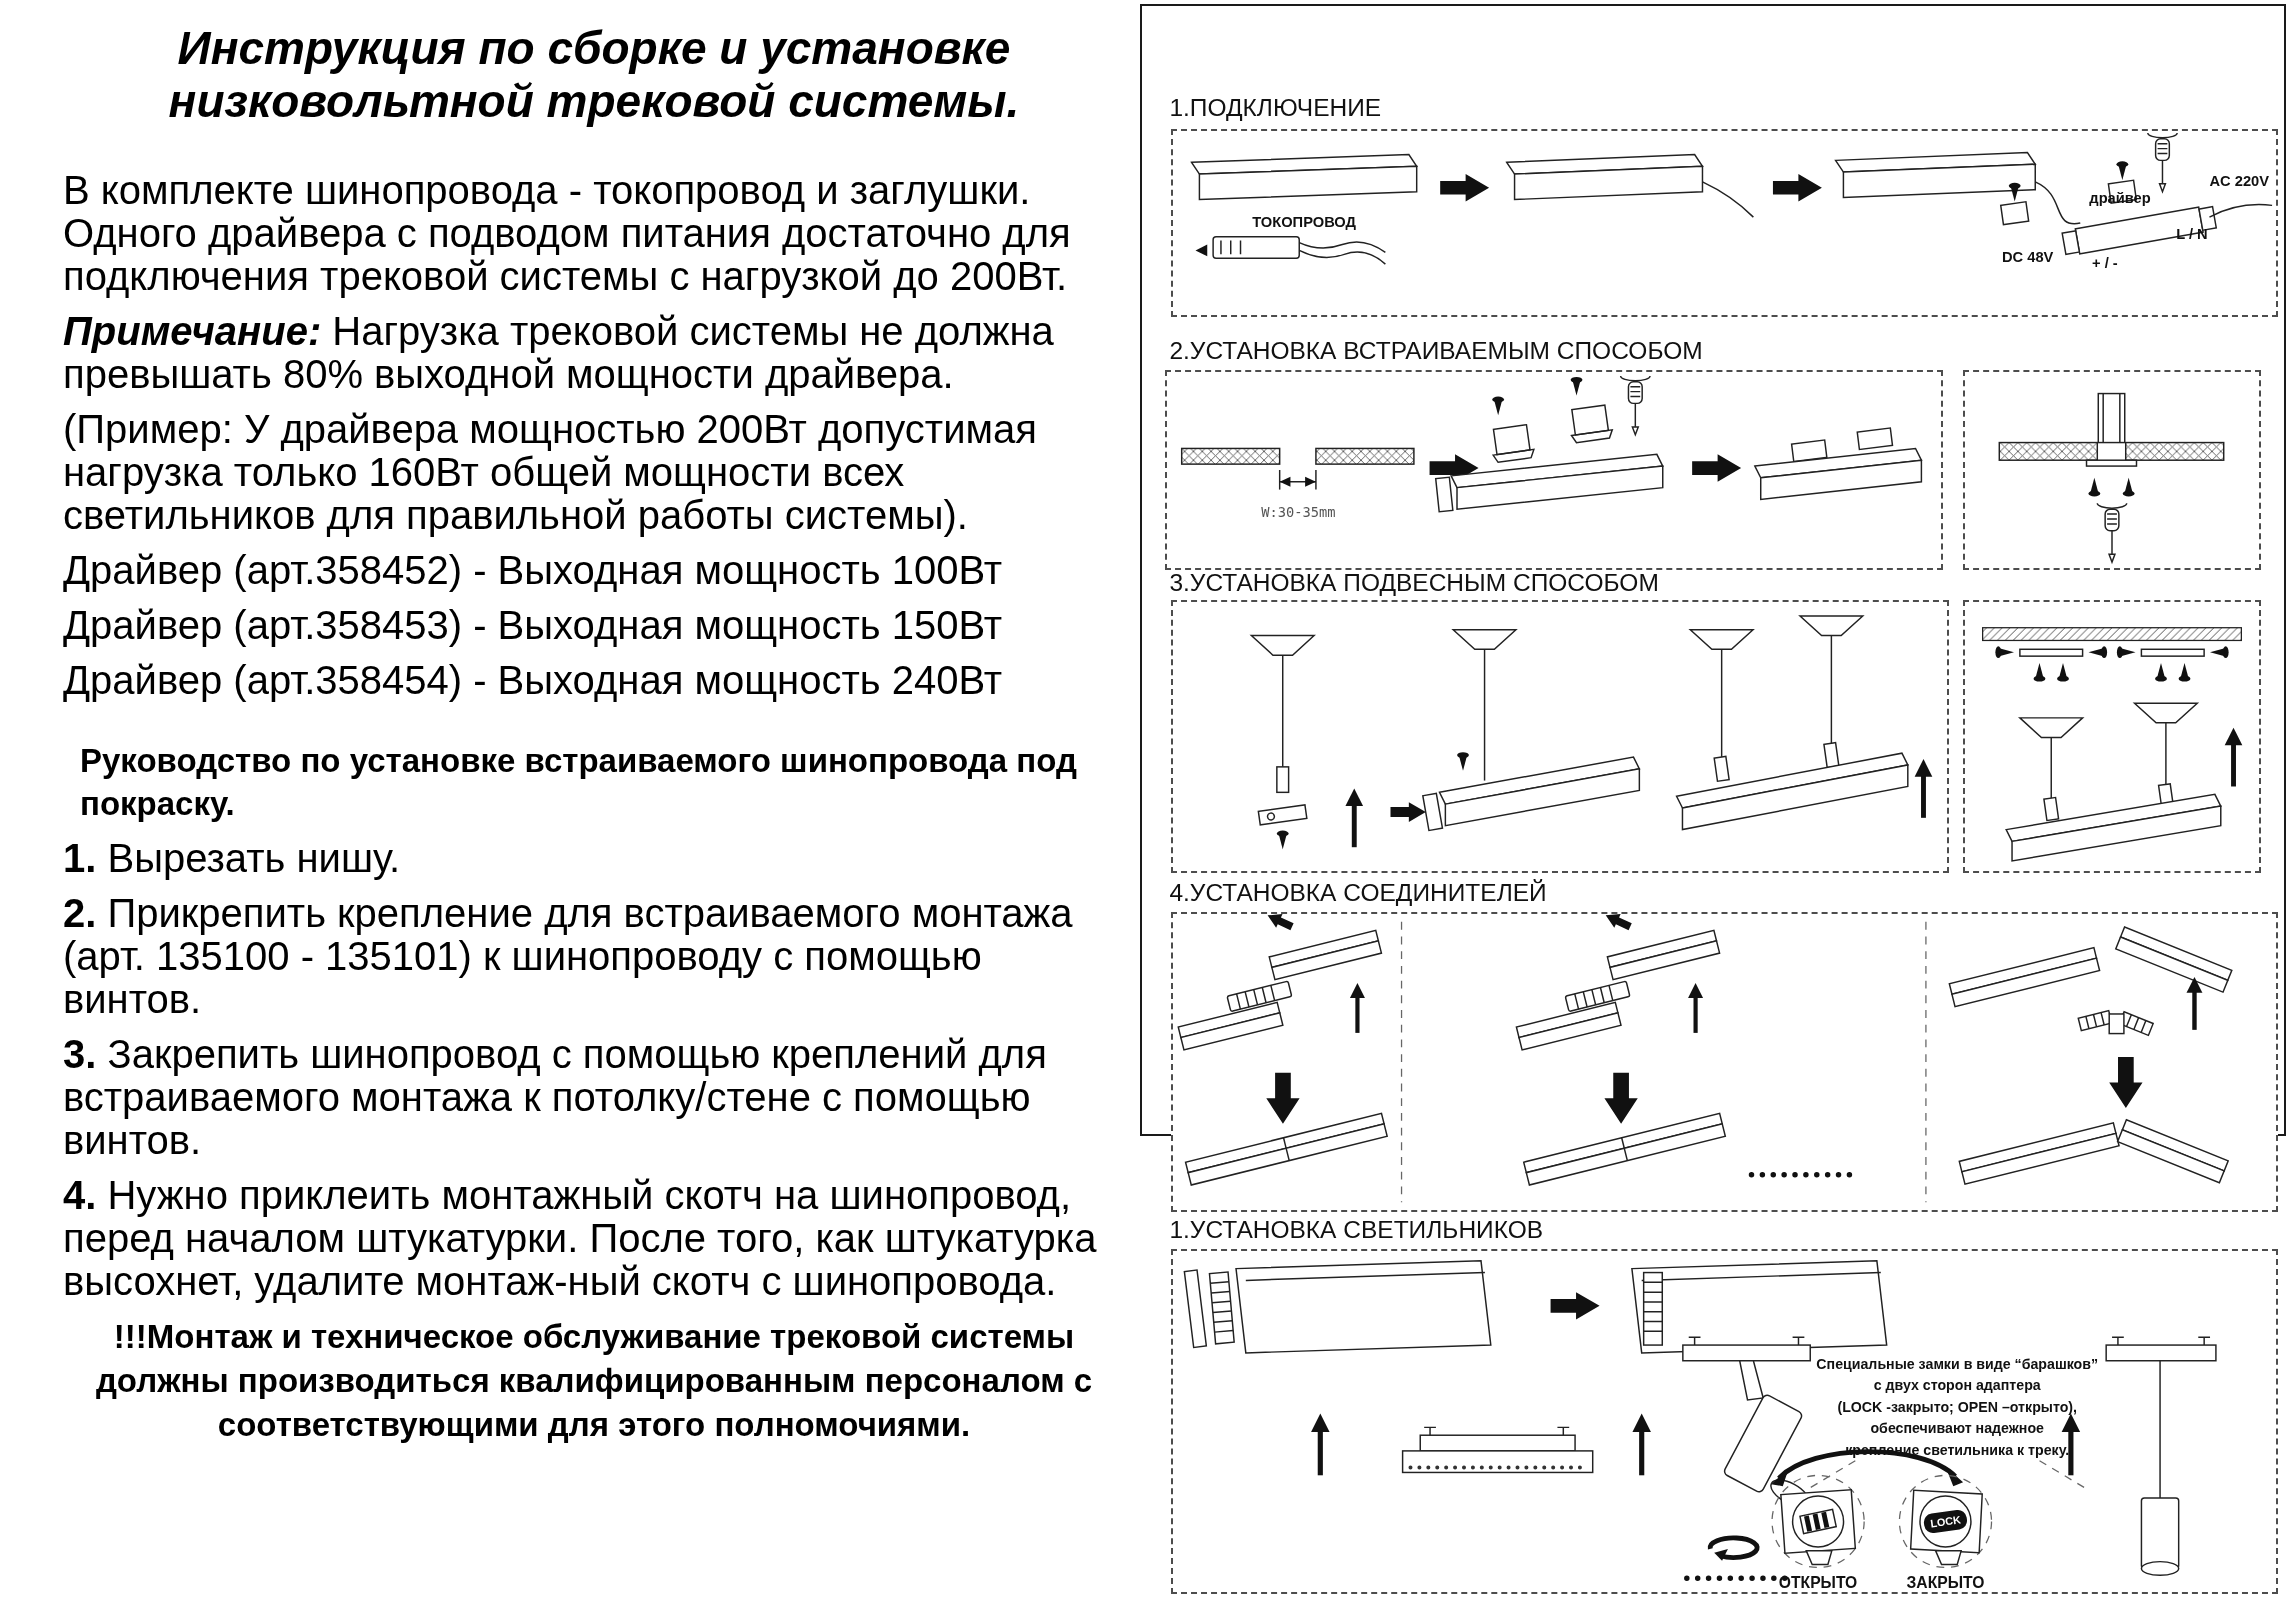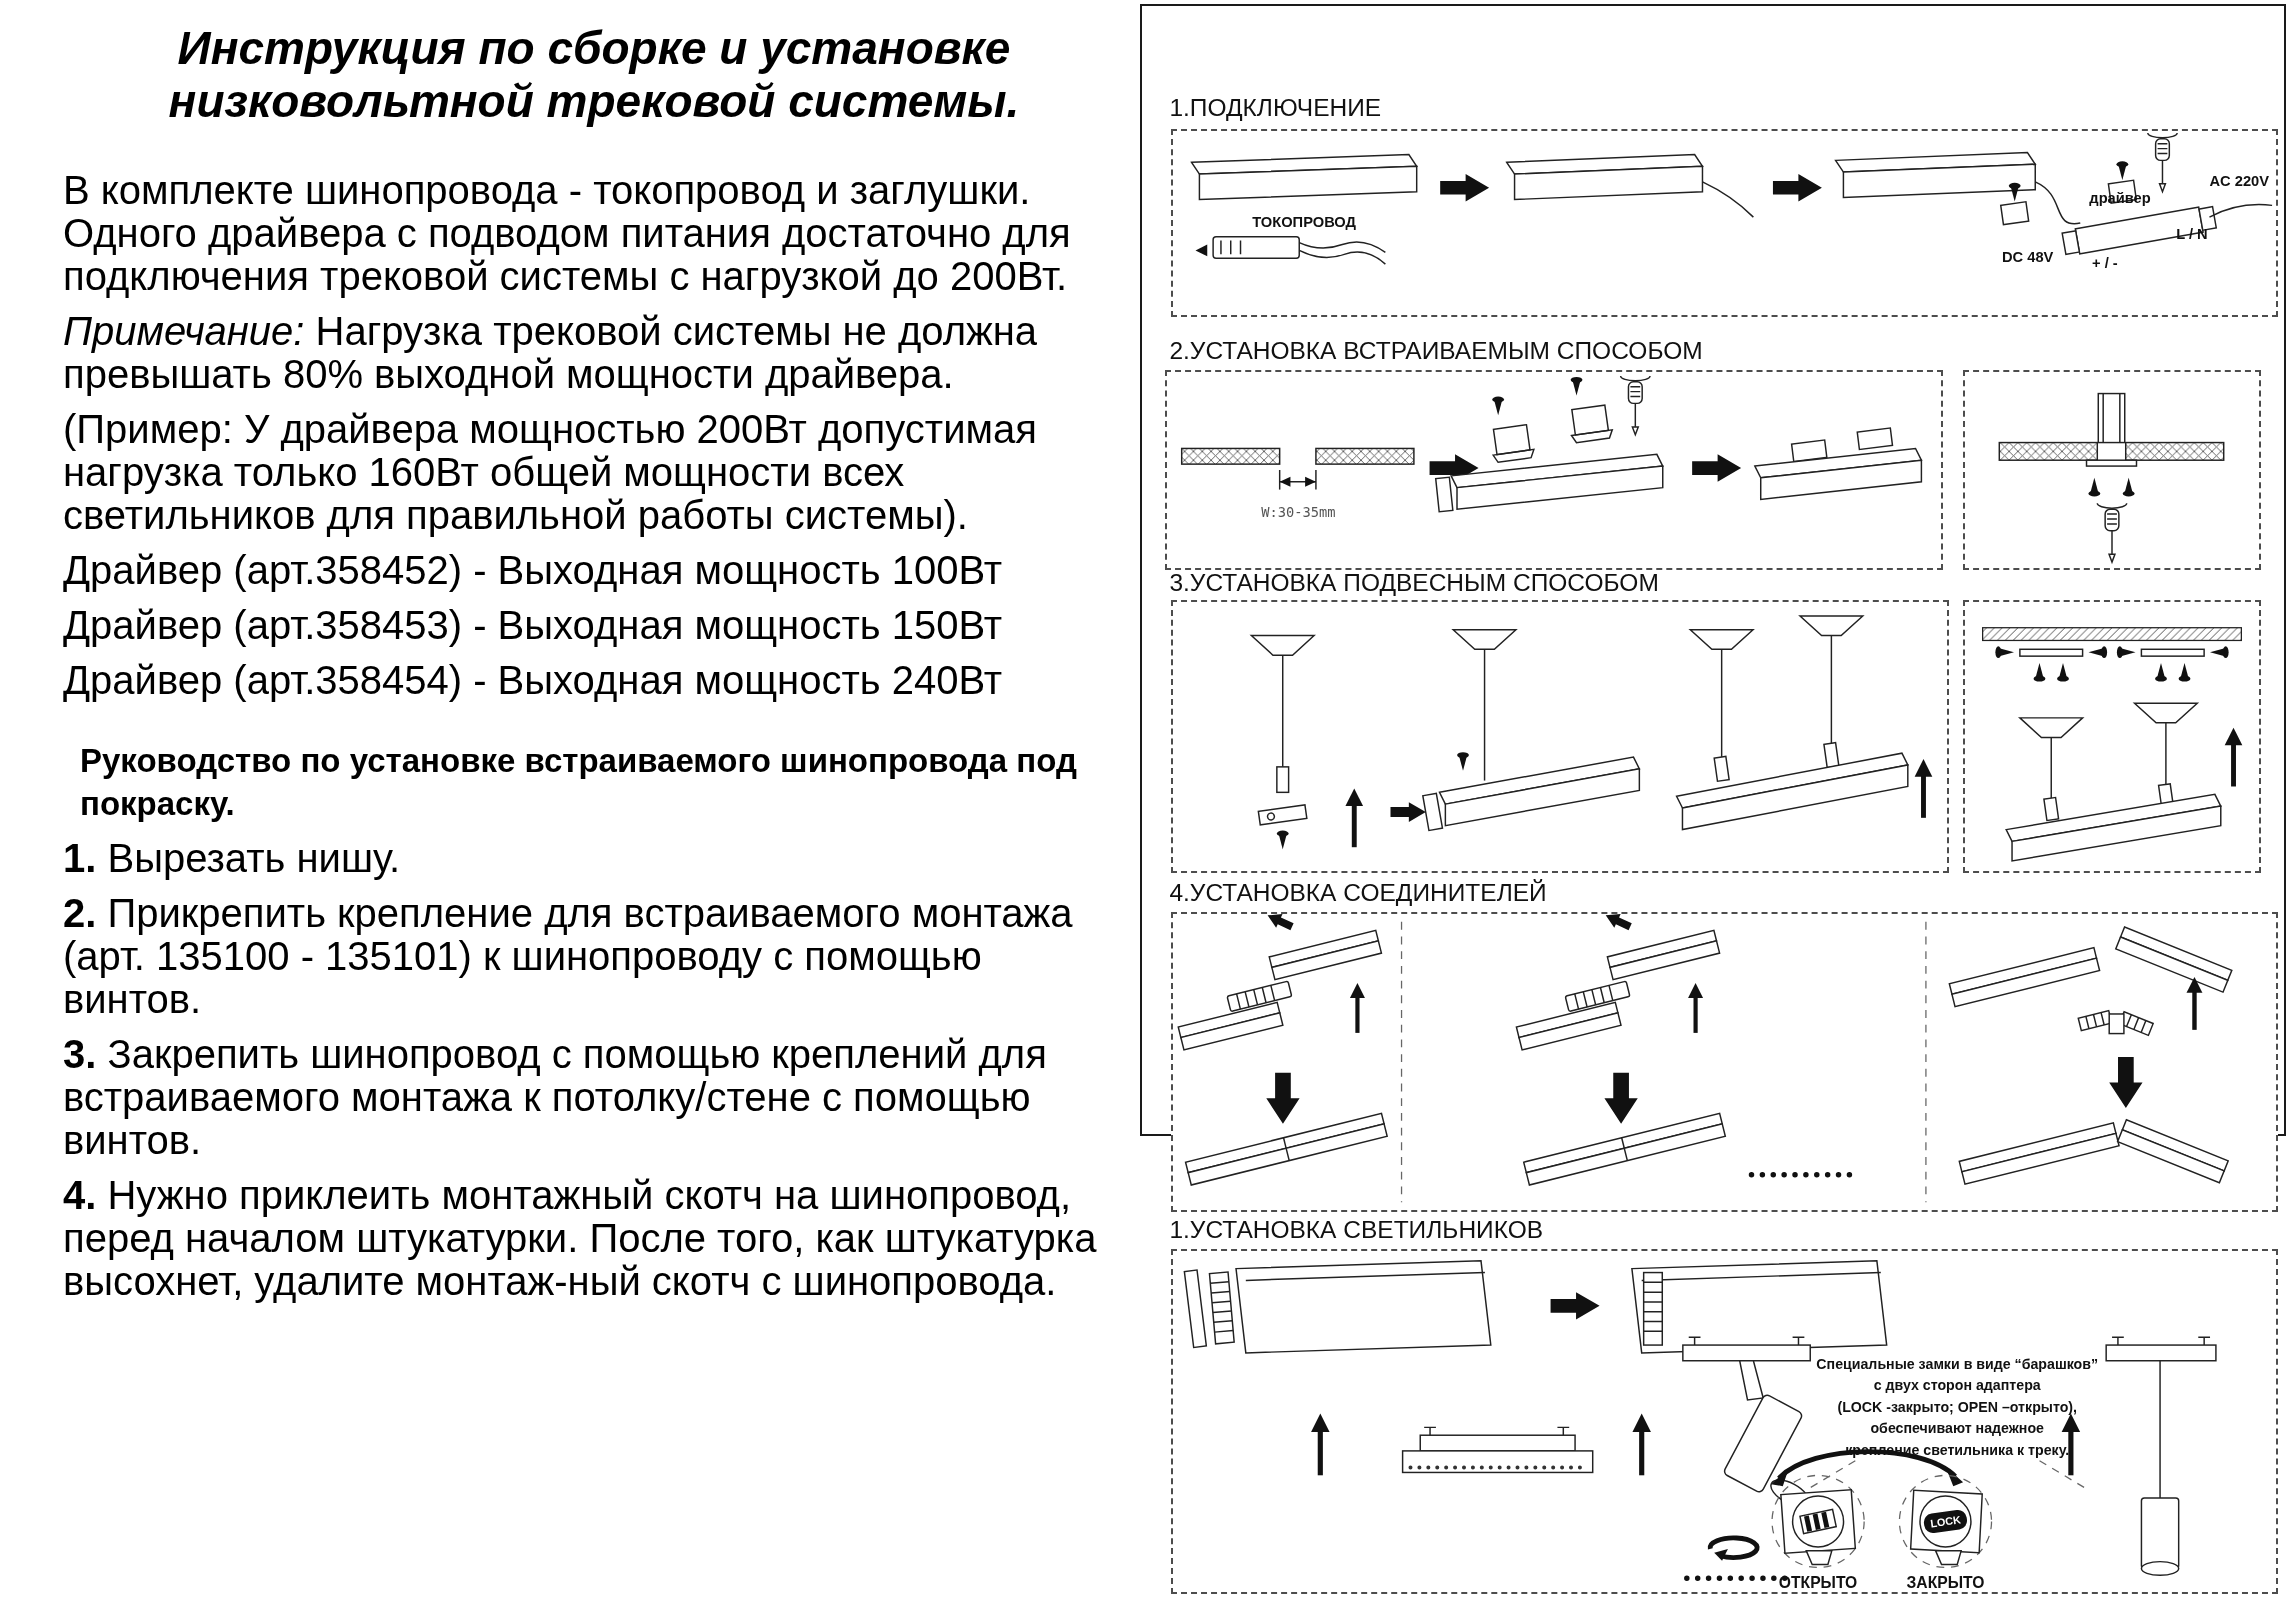--- a/index.html
+++ b/index.html
@@ -5,21 +5,21 @@
   html,body{margin:0;padding:0}
   body{width:2293px;height:1621px;background:#fff;position:relative;overflow:hidden;
        font-family:"Liberation Sans",sans-serif;color:#000}
   .page{position:absolute;inset:0}
 
   
   .left-col{position:absolute;left:51px;top:21.6px;width:1086px}
   .doc-title{font-size:46px;font-weight:bold;font-style:italic;text-align:center;
              line-height:53px;margin:0 0 41px 0;padding:0 9.8px}
   .body-p{font-size:40px;line-height:43px;margin:12px;text-align:left}
-  .note-label{font-weight:normal;font-style:italic}
+  .note-label{font-weight:bold;font-style:italic}
   .guide-h{font-size:33px;line-height:43px;font-weight:bold;text-align:left;margin:37px 29px 5.9px 29px}
   .warning{font-size:33px;line-height:44px;font-weight:bold;text-align:center;margin:2px 9.8px 0 9.8px}
 
   
   .panel{position:absolute;left:1140px;top:3.9px;width:1146px;height:1132px;
          border:2.9px solid #1a1a1a;box-sizing:border-box;background:#fff}
   .sec-h{position:absolute;left:27.4px;font-size:24.5px;font-weight:400;color:#111;white-space:nowrap}
   .sec-box{position:absolute;border:2px dashed #4d4d4d;box-sizing:content-box;background:#fff}
   .sec-box svg{display:block}
 
@@ -48,20 +48,21 @@
     <p class="body-p"><span class="note-label">Примечание:</span> <span>Нагрузка трековой системы не должна превышать 80% выходной мощности драйвера.</span></p>
     <p class="body-p">(Пример: У драйвера мощностью 200Вт допустимая нагрузка только 160Вт общей мощности всех светильников для правильной работы системы).</p>
     <p class="body-p">Драйвер (арт.358452) - Выходная мощность 100Вт</p>
     <p class="body-p">Драйвер (арт.358453) - Выходная мощность 150Вт</p>
     <p class="body-p">Драйвер (арт.358454) - Выходная мощность 240Вт</p>
     <h2 class="guide-h">Руководство по установке встраиваемого шинопровода под покраску.</h2>
     <p class="body-p"><b>1.</b> <span>Вырезать нишу.</span></p>
     <p class="body-p"><b>2.</b> <span>Прикрепить крепление для встраиваемого монтажа (арт. 135100 - 135101) к шинопроводу с помощью винтов.</span></p>
     <p class="body-p"><b>3.</b> <span>Закрепить шинопровод с помощью креплений для встраиваемого монтажа к потолку/стене с помощью винтов.</span></p>
     <p class="body-p"><b>4.</b> <span>Нужно приклеить монтажный скотч на шинопровод, перед началом штукатурки. После того, как штукатурка высохнет, удалите монтаж-ный скотч с шинопровода.</span></p>
+    <p class="warning">!!!Монтаж и техническое обслуживание трековой системы должны производиться квалифицированным персоналом с соответствующими для этого полномочиями.</p>
   </div>
 
   <div class="panel">
 
     <svg width="0" height="0" style="position:absolute">
       <defs>
         <pattern id="xh" width="9" height="9" patternUnits="userSpaceOnUse">
           <path d="M0,0 L9,9 M9,0 L0,9" stroke="#555" stroke-width="0.9" fill="none"></path>
         </pattern>
         <pattern id="dh" width="8" height="8" patternUnits="userSpaceOnUse">

